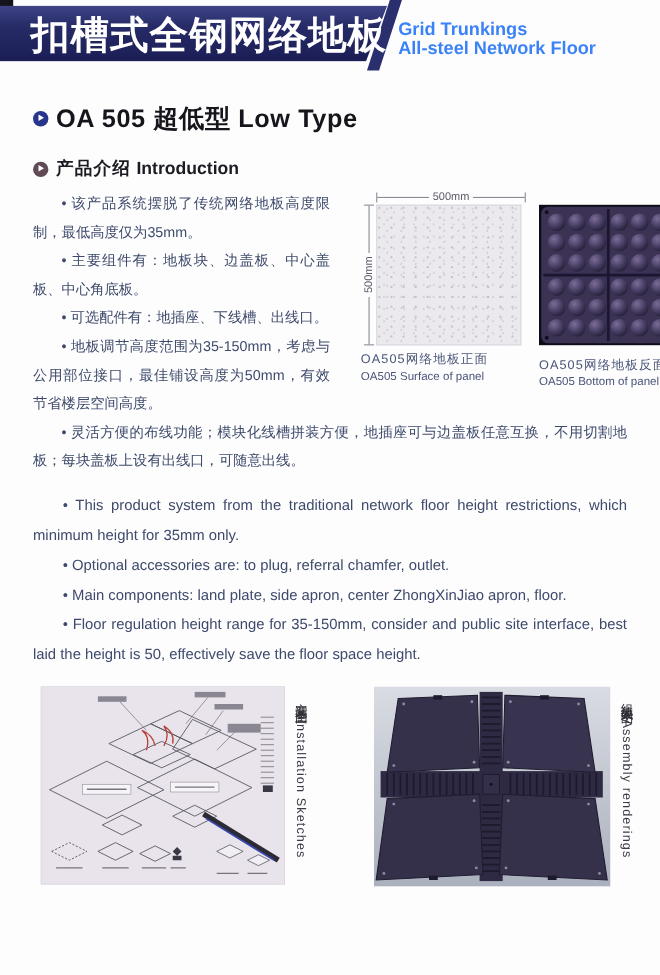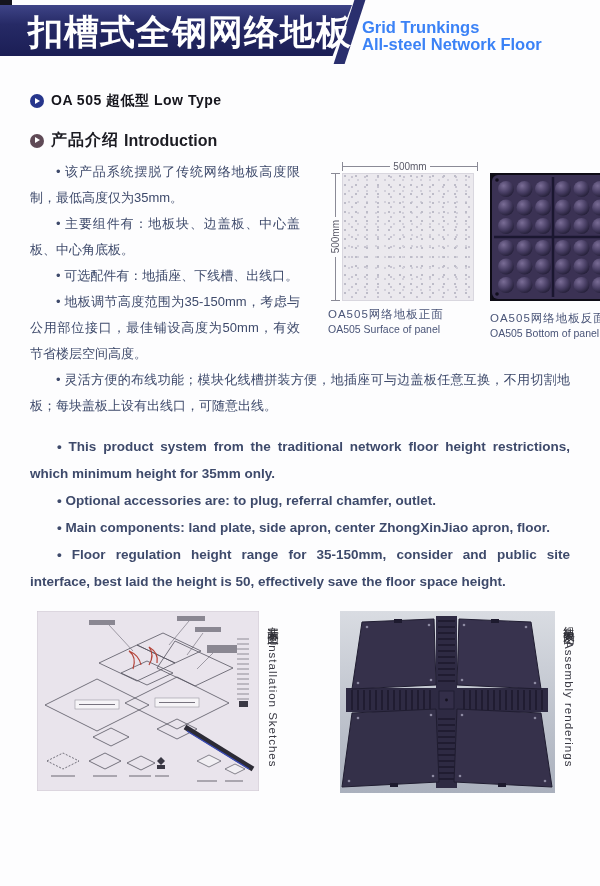--- a/index.html
+++ b/index.html
@@ -32,21 +32,21 @@
   }
 
   
   .play-icon { display:inline-block; width:14px; height:14px; border-radius:50%; position:relative; vertical-align:-2px; margin-right:7px; flex:0 0 14px; }
   .play-icon::after {
     content:""; position:absolute; left:5px; top:3.5px;
     border-left:5.5px solid #fff; border-top:3.5px solid transparent; border-bottom:3.5px solid transparent;
   }
   .icon-blue { background:#27368c; }
   .icon-mauve { background:#5f4a56; }
-  .oa-heading { margin:26px 0 0 30px; display:flex; align-items:center; color:#15151c; font-size:14px; font-weight:bold; letter-spacing:.5px; }
+  .oa-heading { margin:26px 0 0 30px; display:flex; align-items:center; color:#15151c; font-size:23px; font-weight:bold; letter-spacing:.5px; }
   .section-header { margin:20px 0 0 30px; display:flex; align-items:center; color:#1b1b22; font-size:16px; font-weight:bold; }
   .section-header .cn { letter-spacing:1px; margin-right:5px; }
 
   
   .intro-row { display:flex; margin:8px 30px 0 30px;gap:16px; }
   .col-left { width:270px; flex:0 0 270px; }
   .cn-para { font-size:13px; line-height:26px; text-align:justify; color:#3e4a6b; }
   .cn-para.bullet { text-indent:2em; }
   .cn-para.bullet::before { content:"• "; }
   .col-right { flex:1; padding-left:12px; }
@@ -73,21 +73,21 @@
       radial-gradient(circle at 9px 3px,#c6c4d0 .7px,transparent 1px);
     background-size:11px 9px,9px 11px,13px 10px;
   }
   .fig-bottom { width:138px; margin-left:12px; padding-top:14px; }
   .fig-caption-cn { font-size:11.5px; line-height:15px; color:#4a5578; margin-top:6px; letter-spacing:1px; }
   .fig-caption-en { font-size:10.5px; line-height:14px; color:#4a5578; }
 
   
   .wide { margin:0 30px; }
   .en-para { font-size:13.5px; line-height:27px; text-align:justify; color:#3e4a6b; }
-  .en-para.bullet { text-indent:2em;font-weight:bold; }
+  .en-para.bullet { text-indent:2em; }
   .en-para.bullet::before { content:"• "; }
 
   
   .diagrams { display:flex; margin:16px 0 0 37px; }
   .diagram-box { position:relative; }
   .v-caption {
     writing-mode:vertical-rl; font-size:11.5px; color:#2c2c34;
     margin:6px 0 0 6px; letter-spacing:2px; height:176px;
   }
   .v-caption .en { margin-top:9px; letter-spacing:1px; color:#3a3a44; }

